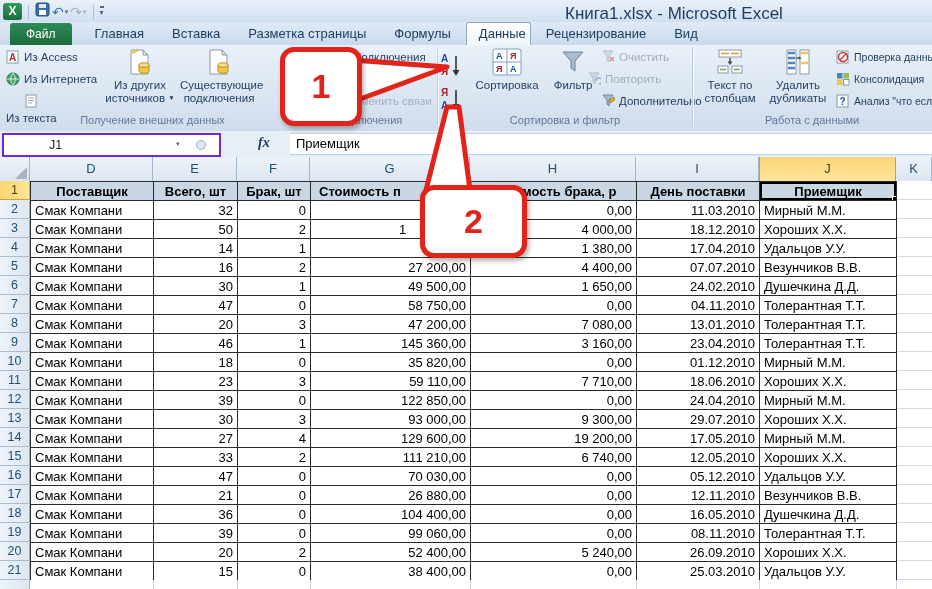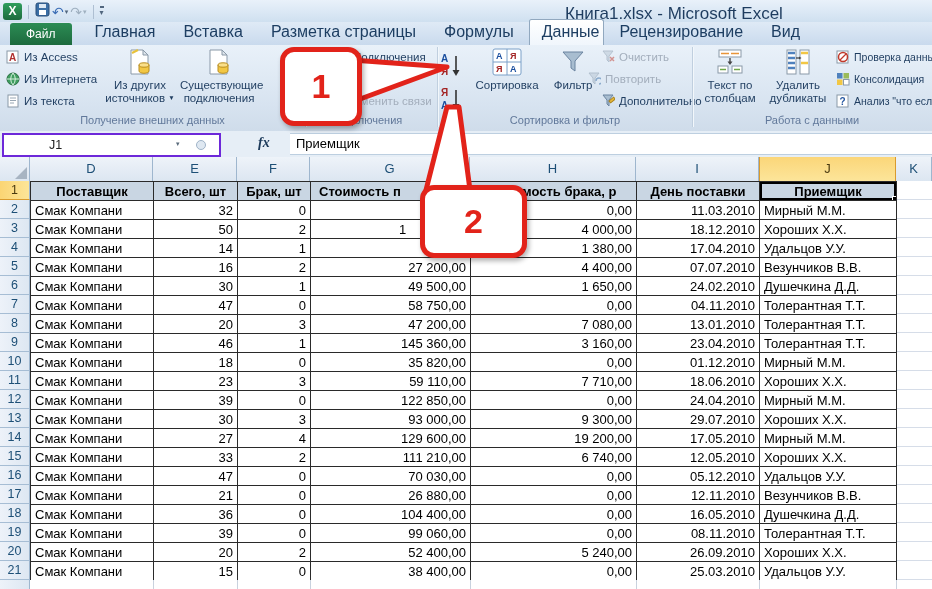--- a/index.html
+++ b/index.html
@@ -15,21 +15,21 @@
   #app-icon{width:19px;height:17px;background:linear-gradient(#2f9e5d,#1d6b3e);
     border-radius:3px;color:#fff;font-weight:bold;font-size:12px;line-height:17px;text-align:center;}
   .qat-btn{font-size:14px;line-height:16px;color:#3b6db5;cursor:default;}
   .qat-btn.gray{color:#9fb0c0;}
   .qat-drop{font-size:7px;color:#51667e;margin-left:-1px;}
   #qat-more{font-size:8px;color:#3d5色a75;border-top:2px solid #51667e;padding-top:0px;color:#51667e;}
 
   
   #tabrow{position:absolute;left:0;top:22px;width:932px;height:23px;
     background:linear-gradient(#dfeaf6,#c9daed);display:flex;align-items:flex-end;}
-  .tab{padding:4px 13px 4px 13px;font-size:16px;color:#1d3e62;margin-right:2px;white-space:nowrap;}
+  .tab{padding:4px 13px 4px 13px;font-size:13px;color:#1d3e62;margin-right:2px;white-space:nowrap;}
   .tab.active{background:linear-gradient(#ffffff,#f0f6fc);border:1px solid #91a8bf;border-bottom:none;
     border-radius:2.5px 2.5px 0 0;padding:3px 4px 4px 12px;}
   #file-tab{margin-left:10px;margin-right:10px;background:linear-gradient(#2c8c54,#1d6b3e);
     border-radius:3px 3px 0 0;color:#fff;padding:4px 16px;font-size:12px;}
 
   
   #ribbon{position:absolute;left:0;top:45px;width:932px;height:86px;
     background:linear-gradient(#e9f1f9,#d7e3f0 70%,#cfdcea);border-bottom:1px solid #9fb6cc;}
   .gsep{position:absolute;top:2px;height:80px;width:1px;background:#c0cfdf;border-right:1px solid #f2f7fb;}
   .sbtn{position:absolute;display:flex;align-items:center;gap:4px;font-size:11.5px;color:#1e3c5f;white-space:nowrap;}
@@ -148,21 +148,21 @@
         </svg>
       <span>Из Access</span>
     </div>
     <div class="sbtn" style="left:6px;top:27px;">
       <svg width="14" height="14" viewBox="0 0 14 14">
           <circle cx="7" cy="7" r="6" fill="#3f9e5f" stroke="#2a6e42"></circle>
           <path d="M1 7 h12 M7 1 a9 9 0 0 1 0 12 M7 1 a9 9 0 0 0 0 12" stroke="#d8f0e0" fill="none"></path>
         </svg>
       <span>Из Интернета</span>
     </div>
-    <div class="sbtn" style="left:6px;top:49px;">
+    <div class="sbtn" style="left:6px;top:49px;flex-direction:column;">
       <svg width="14" height="14" viewBox="0 0 14 14">
           <rect x="2" y="1" width="10" height="12" fill="#fff" stroke="#8a99a8"></rect>
           <path d="M4 4 h6 M4 6.5 h6 M4 9 h4" stroke="#9aa8b5"></path>
         </svg>
       <span>Из текста</span>
     </div>
     <div class="bbtn" style="left:103px;width:74px;">
       <div class="bicon">
         <svg width="22" height="26" viewBox="0 0 22 26">
             <path d="M2 1 h12 l5 5 v19 h-17 z" fill="#fff" stroke="#8a99a8"></path>

